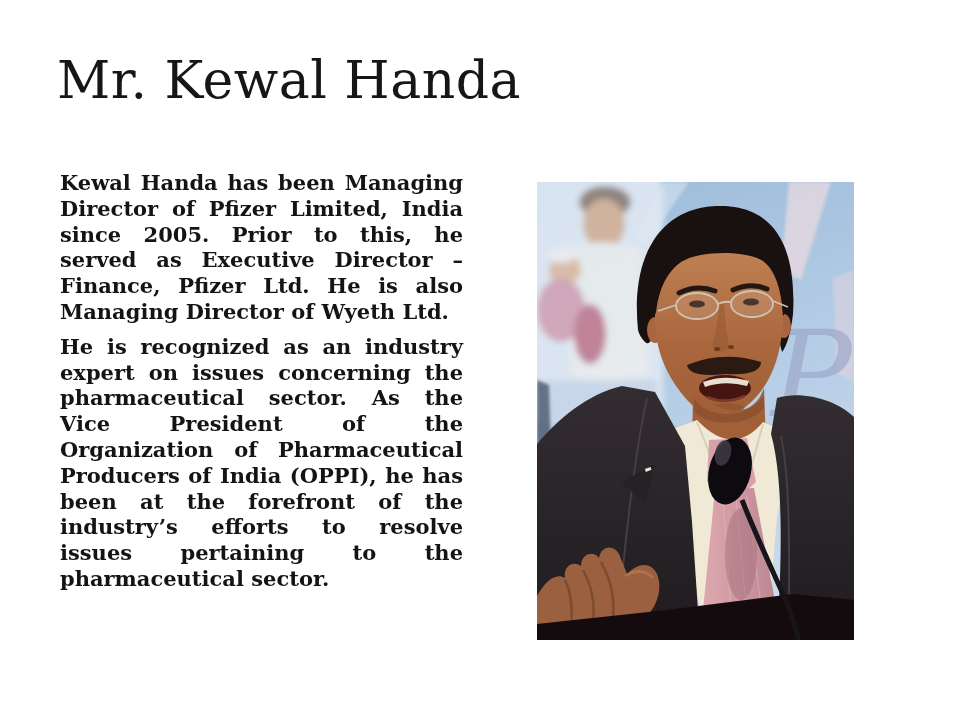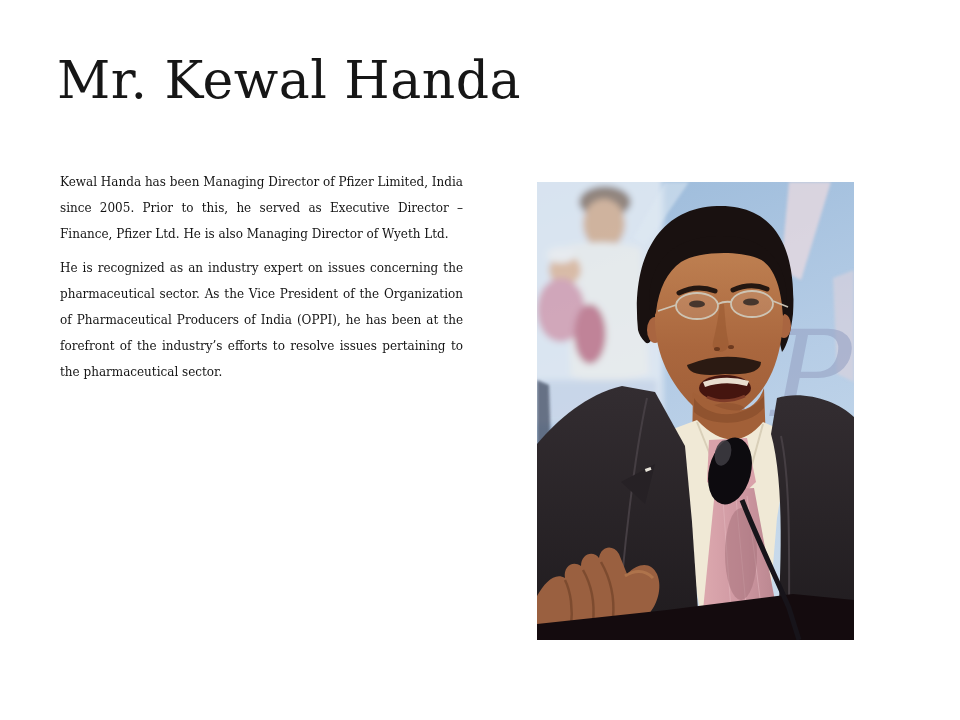--- a/index.html
+++ b/index.html
@@ -27,24 +27,25 @@
     text-align: right;
   }
   .bio {
     position: absolute;
     left: 60px; top: 170px;
     width: 403px;
     color: #141414;
   }
   .bio p {
     margin: 0 0 9px 0;
-    font-size: 12px;
+    font-size: 21px;
     line-height: 25.8px;
     text-align: justify;
     text-justify: inter-word;
+    font-weight: bold;
   }
   .photo {
     position: absolute;
     left: 537px; top: 182px;
     width: 317px; height: 458px;
     margin: 0; padding: 0;
     overflow: hidden;
   }
   .photo svg { display: block; }
 </style>

